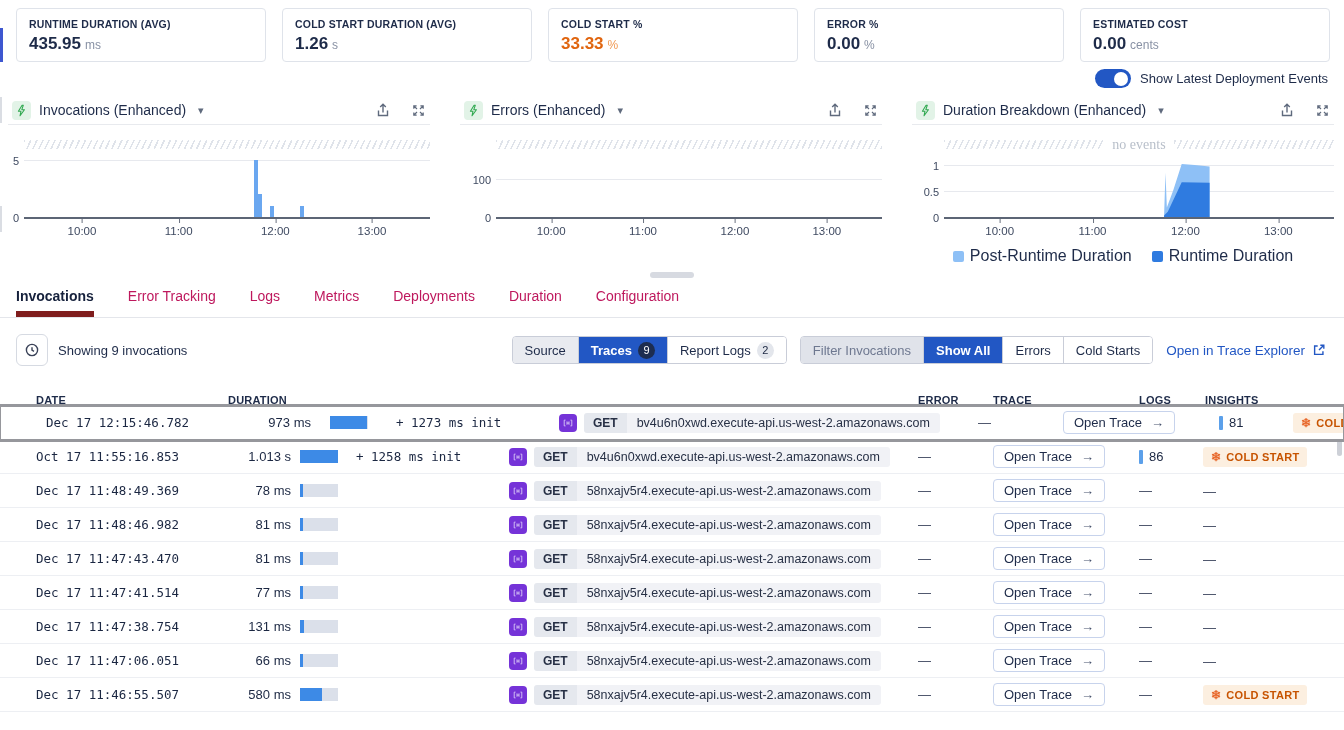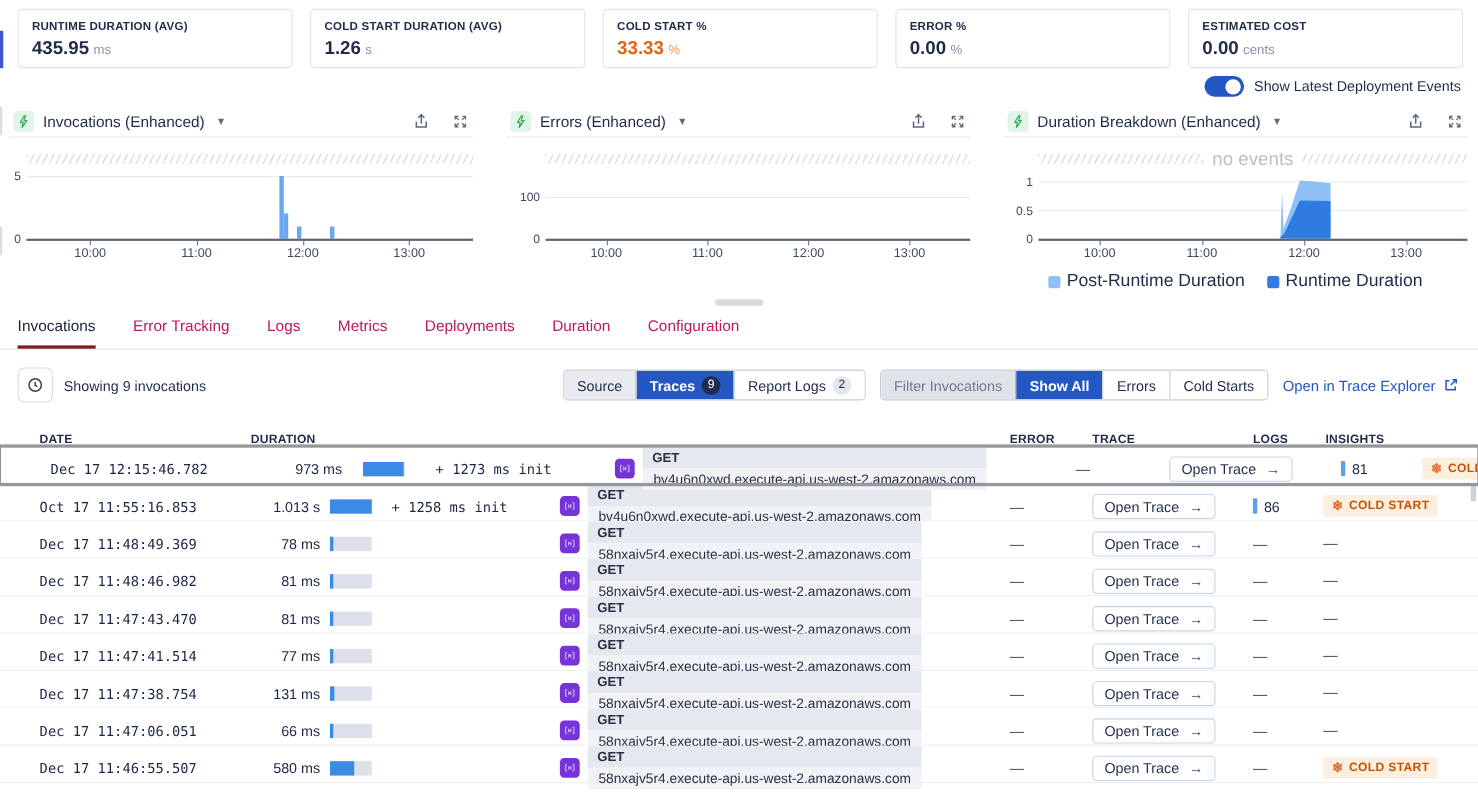--- a/index.html
+++ b/index.html
@@ -35,38 +35,38 @@
   .chart-title{font-size:14px;color:#1e2b49;white-space:nowrap;}
   .caret{color:#5f6a7d;font-size:11px;margin-left:4px;cursor:pointer;}
   .chart-head .spacer{flex:1;}
   .icon-btn{color:#5f6a7d;cursor:pointer;display:flex;margin-left:12px;}
   .plot{position:relative;height:86px;margin-top:8px;}
   .baseline{position:absolute;left:0;right:0;bottom:0;height:2px;background:#5c6575;}
   .gridline{position:absolute;left:0;right:0;height:1px;background:#e7e9ee;}
   .ylabel{position:absolute;right:calc(100% + 5px);font-size:11px;color:#3f4a61;transform:translateY(50%);white-space:nowrap;}
   .hatch{position:absolute;top:7px;left:0;right:0;height:9px;display:flex;align-items:center;justify-content:center;
          background:repeating-linear-gradient(115deg,#dfe3ea 0px,#dfe3ea 1.5px,transparent 1.5px,transparent 5.5px);}
-  .no-events{background:#fff;padding:0 8px;font-size:17px;color:#b8bfca;line-height:11px;}
+  .no-events{background:#fff;padding:0 8px;font-size:14px;color:#b8bfca;line-height:11px;font-family:Liberation Serif, serif;}
   .vbar{position:absolute;bottom:2px;width:4px;background:#6aa7f0;}
   .area-svg{position:absolute;left:0;bottom:2px;width:100%;height:84px;}
   .xaxis{position:relative;height:18px;margin-top:1px;}
   .xtick{position:absolute;top:5px;transform:translateX(-50%);font-size:11.5px;color:#3f4a61;}
   .xtick::before{content:"";position:absolute;top:-6px;left:50%;width:1px;height:4px;background:#6a7280;}
   .legend{margin-top:9px;display:flex;justify-content:center;gap:20px;}
   .legend-item{display:flex;align-items:center;gap:6px;font-size:16px;color:#1e2b49;}
   .legend-swatch{width:11px;height:11px;border-radius:2px;}
 
   
   .resize-handle{position:absolute;top:272px;left:50%;transform:translateX(-50%);width:44px;height:6px;border-radius:3px;background:#d7dae1;cursor:row-resize;}
 
   
   .tabs{position:absolute;top:288px;left:0;right:0;height:30px;border-bottom:1px solid #e4e6eb;
         display:flex;gap:34px;padding-left:16px;box-sizing:border-box;}
   .tab{font-size:14px;color:#be185d;padding-bottom:8px;cursor:pointer;white-space:nowrap;}
-  .tab.active{color:#16213c;font-weight:400;border-bottom:3px solid #7f1d1d;}
+  .tab.active{color:#16213c;font-weight:700;border-bottom:6px solid #7f1d1d;}
 
   
   .toolbar{position:absolute;top:334px;left:16px;right:18px;height:32px;display:flex;align-items:center;}
   .status{display:flex;align-items:center;gap:10px;}
   .clock-btn{width:30px;height:30px;border:1px solid #d6dae2;border-radius:6px;display:flex;align-items:center;justify-content:center;background:#fff;cursor:pointer;}
   .status-text{font-size:13px;color:#1e2b49;}
   .toolbar-right{margin-left:auto;display:flex;align-items:center;gap:13px;}
   .seg-group{display:flex;border:1px solid #c9cdd8;border-radius:4px;overflow:hidden;height:26px;background:#fff;}
   .seg{display:flex;align-items:center;gap:6px;padding:0 12px;font-size:13px;color:#1e2b49;background:#fff;border-left:1px solid #c9cdd8;cursor:pointer;white-space:nowrap;}
   .seg:first-child{border-left:none;}
@@ -92,21 +92,21 @@
   .trow{height:33px;border-bottom:1px solid #edeff3;position:relative;background:#fff;}
   .trow.selected{outline:3px solid #96979c;outline-offset:-1px;z-index:2;gap:10px;}
   .status-bar{width:4px;height:18px;border-radius:2px;background:#3cb45c;margin-left:8px;}
   .cell-date{font-family:"DejaVu Sans Mono",monospace;font-size:12.5px;color:#1b2742;white-space:nowrap;}
   .cell-durval{text-align:right;font-size:13px;color:#1b2742;white-space:nowrap;}
   .dbar{width:38px;height:13px;background:#dbe0ea;margin-left:9px;}
   .dbar-fill{height:100%;background:#3d8ae6;}
   .cell-init{font-family:"DejaVu Sans Mono",monospace;font-size:12.5px;color:#1b2742;padding-left:17px;white-space:nowrap;}
   .cell-trigger{display:flex;align-items:center;gap:7px;padding-left:34px;min-width:0;}
   .trig-icon{width:18px;height:18px;border-radius:4px;background:#7533d8;display:flex;align-items:center;justify-content:center;flex:none;}
-  .chip{display:inline-flex;border-radius:3px;overflow:hidden;flex-direction:column;}
+  .chip{display:inline-flex;border-radius:3px;overflow:hidden;}
   .chip .method{background:#e5e8ee;font-weight:700;font-size:12px;padding:3px 9px;color:#273045;}
   .chip .url{background:#f1f2f6;font-size:12.5px;padding:3px 10px;color:#273045;white-space:nowrap;}
   .cell-error{padding-left:7px;color:#39435c;font-size:13px;}
   .trace-btn{margin-left:7px;display:inline-flex;align-items:center;gap:9px;border:1px solid #c7d3ec;border-radius:4px;
              background:#fff;padding:3px 10px;font-size:13px;color:#1e2b49;cursor:pointer;width:fit-content;white-space:nowrap;}
   .trace-arrow{color:#44506b;font-size:13px;}
   .cell-logs{padding-left:8px;display:flex;align-items:center;gap:6px;font-size:13px;color:#1b2742;}
   .log-bar{width:4px;height:14px;border-radius:1px;background:#5ca0ea;}
   .cold-badge{display:inline-flex;align-items:center;gap:5px;background:#fcefe0;color:#c75300;
               font-size:11px;font-weight:700;letter-spacing:.3px;padding:3px 8px;border-radius:3px;white-space:nowrap;}

